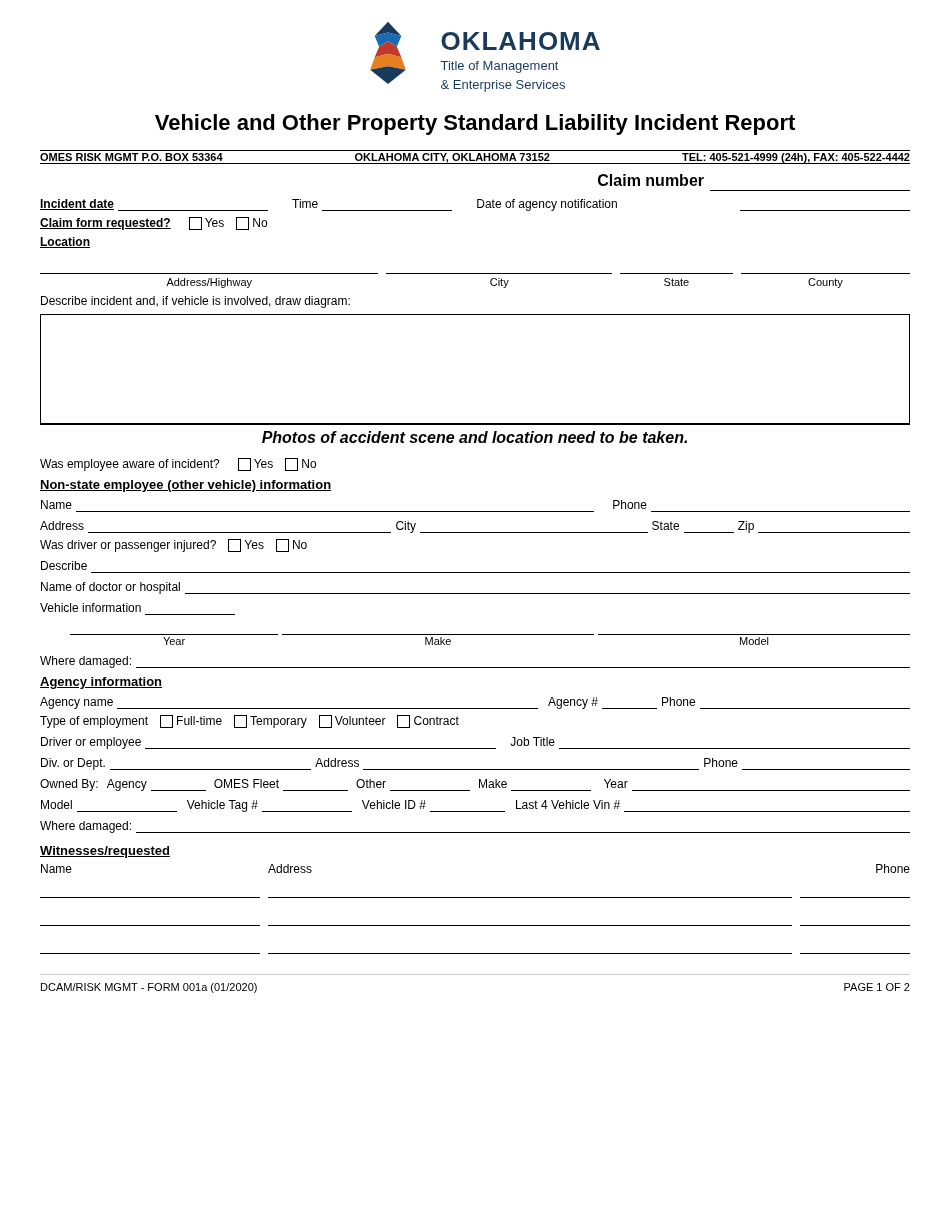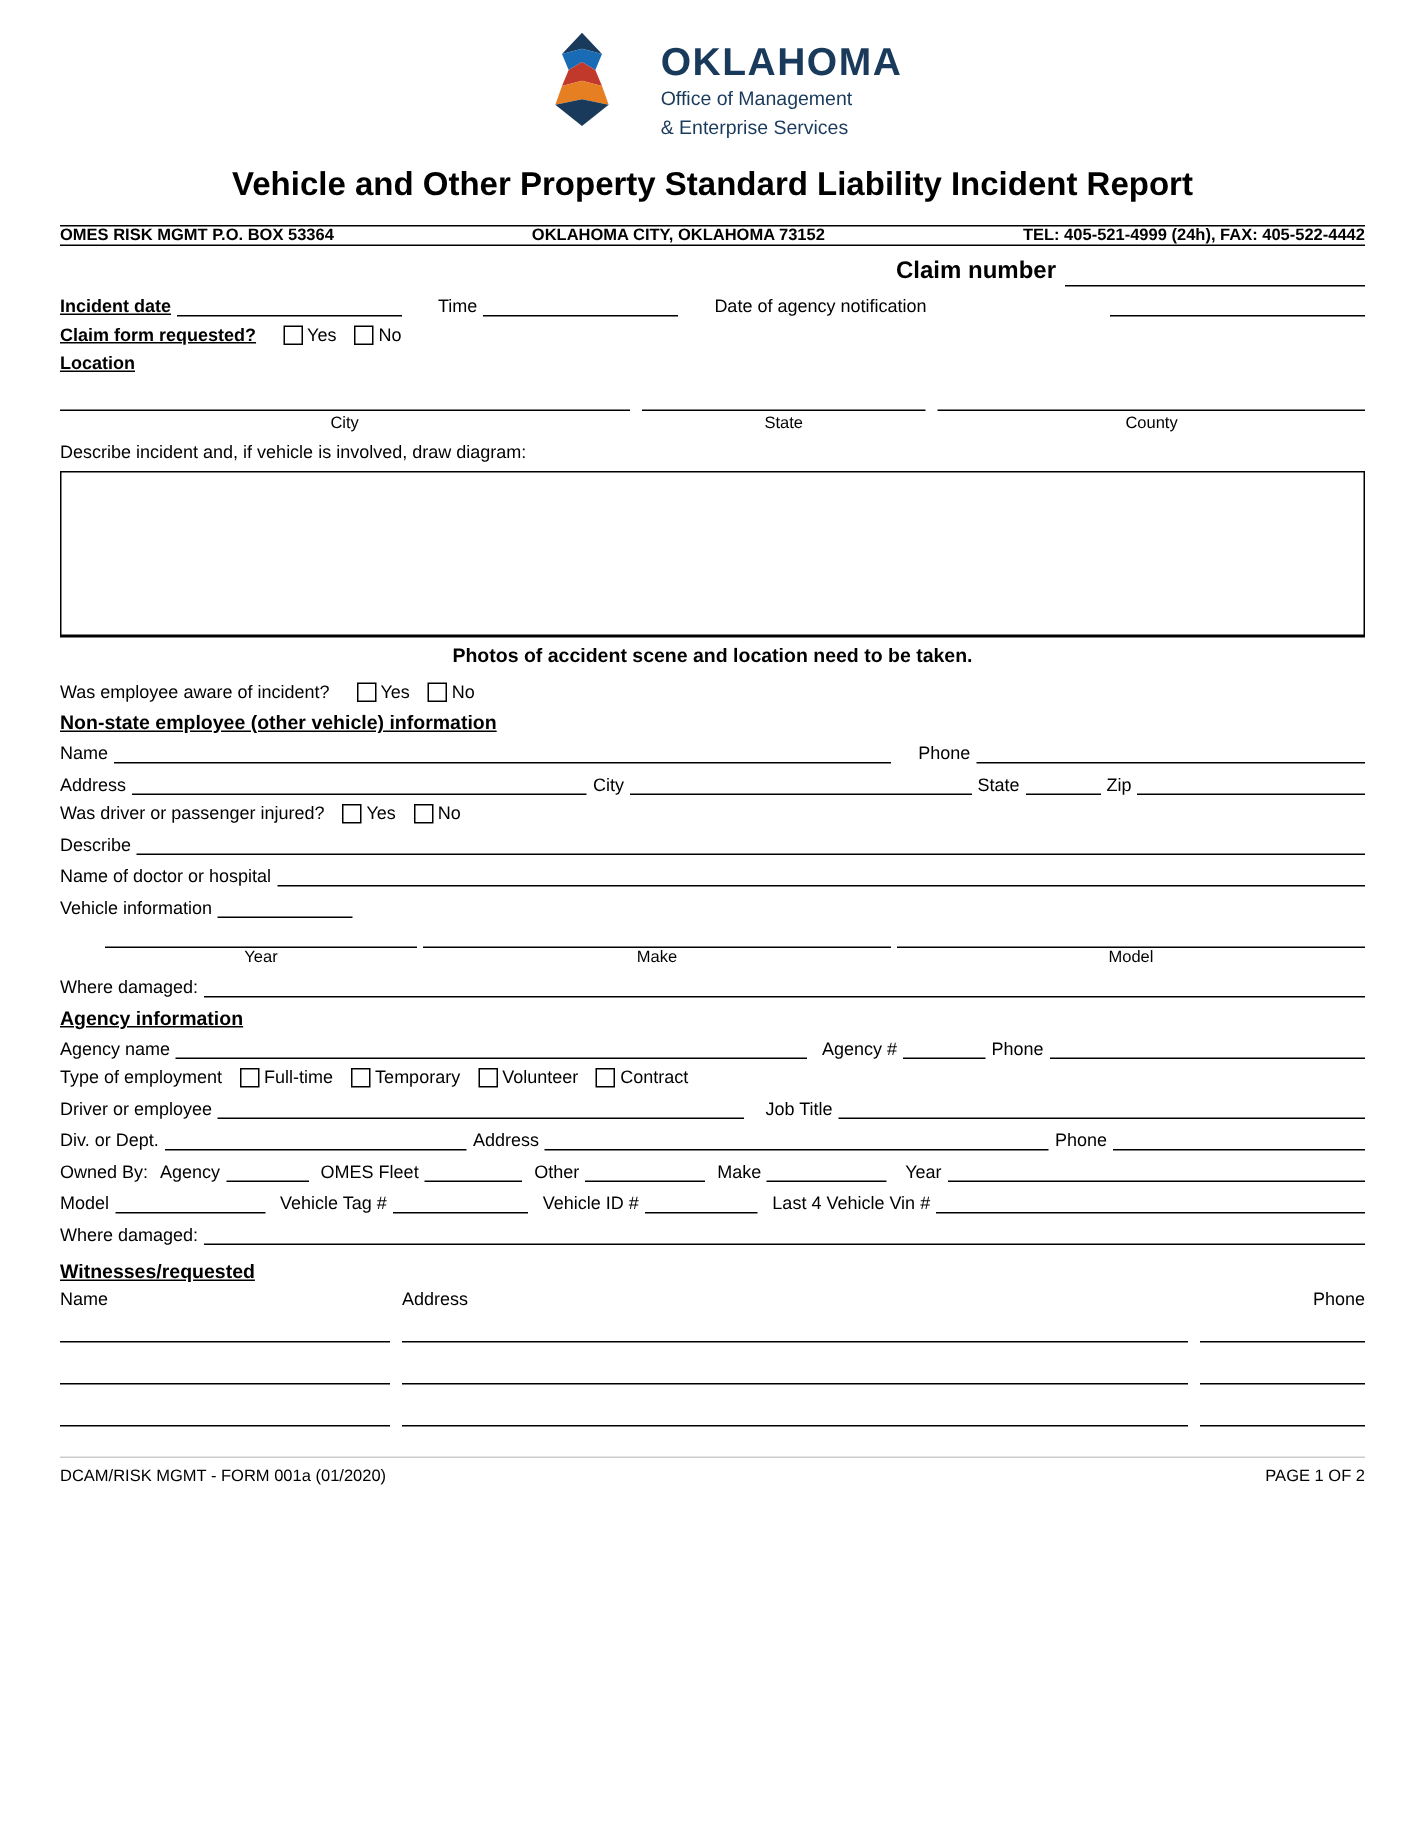--- a/index.html
+++ b/index.html
@@ -119,25 +119,26 @@
       margin-top: 2px;
     }
     .describe-box {
       border: 1px solid #000;
       width: 100%;
       height: 110px;
       margin: 6px 0 0 0;
     }
     .photos-note {
       text-align: center;
+      font-style: italic;
       font-weight: bold;
       border-top: 1px solid #000;
       padding-top: 4px;
       padding-bottom: 4px;
-      font-size: 13px;
+      font-size: 16px;
     }
     .section-header {
       font-weight: bold;
       text-decoration: underline;
       margin: 6px 0 4px 0;
       font-size: 13px;
     }
     .flex-row {
       display: flex;
       align-items: flex-end;
@@ -185,21 +186,21 @@
       <polygon points="45,2 60,18 45,14 30,18" fill="#1a3a5c"></polygon>
       <polygon points="45,14 60,18 55,30 45,24 35,30 30,18" fill="#1a6bb5"></polygon>
 
       <polygon points="35,30 45,24 55,30 60,42 45,38 30,42" fill="#c0392b"></polygon>
       <polygon points="30,42 45,38 60,42 65,56 45,52 25,56" fill="#e67e22"></polygon>
 
       <polygon points="25,56 45,52 65,56 45,72" fill="#1a3a5c"></polygon>
     </svg>
     <div class="logo-text">
       <span class="ok-title">OKLAHOMA</span>
-      <span class="ok-sub">Office of Management</span>
+      <span class="ok-sub">Title of Management</span>
       <span class="ok-sub">&amp; Enterprise Services</span>
     </div>
   </div>
 </div>
 
 <div class="page-title">Vehicle and Other Property Standard Liability Incident Report</div>
 
 <div class="top-info">
   <span>OMES RISK MGMT  P.O. BOX 53364</span>
   <span>OKLAHOMA CITY, OKLAHOMA  73152</span>
@@ -232,20 +233,24 @@
     <span>No</span>
   </label>
 </div>
 
 <div>
   <span class="label-bold">Location</span>
 </div>
 <div style="height:10px;"></div>
 
 <div class="address-row">
+  <div class="address-col" style="flex:3;">
+    <div class="field-underline" style="width:100%;">&nbsp;</div>
+    <div class="address-label">Address/Highway</div>
+  </div>
   <div class="address-col" style="flex:2;">
     <div class="field-underline" style="width:100%;">&nbsp;</div>
     <div class="address-label">City</div>
   </div>
   <div class="address-col" style="flex:1;">
     <div class="field-underline" style="width:100%;">&nbsp;</div>
     <div class="address-label">State</div>
   </div>
   <div class="address-col" style="flex:1.5;">
     <div class="field-underline" style="width:100%;">&nbsp;</div>

